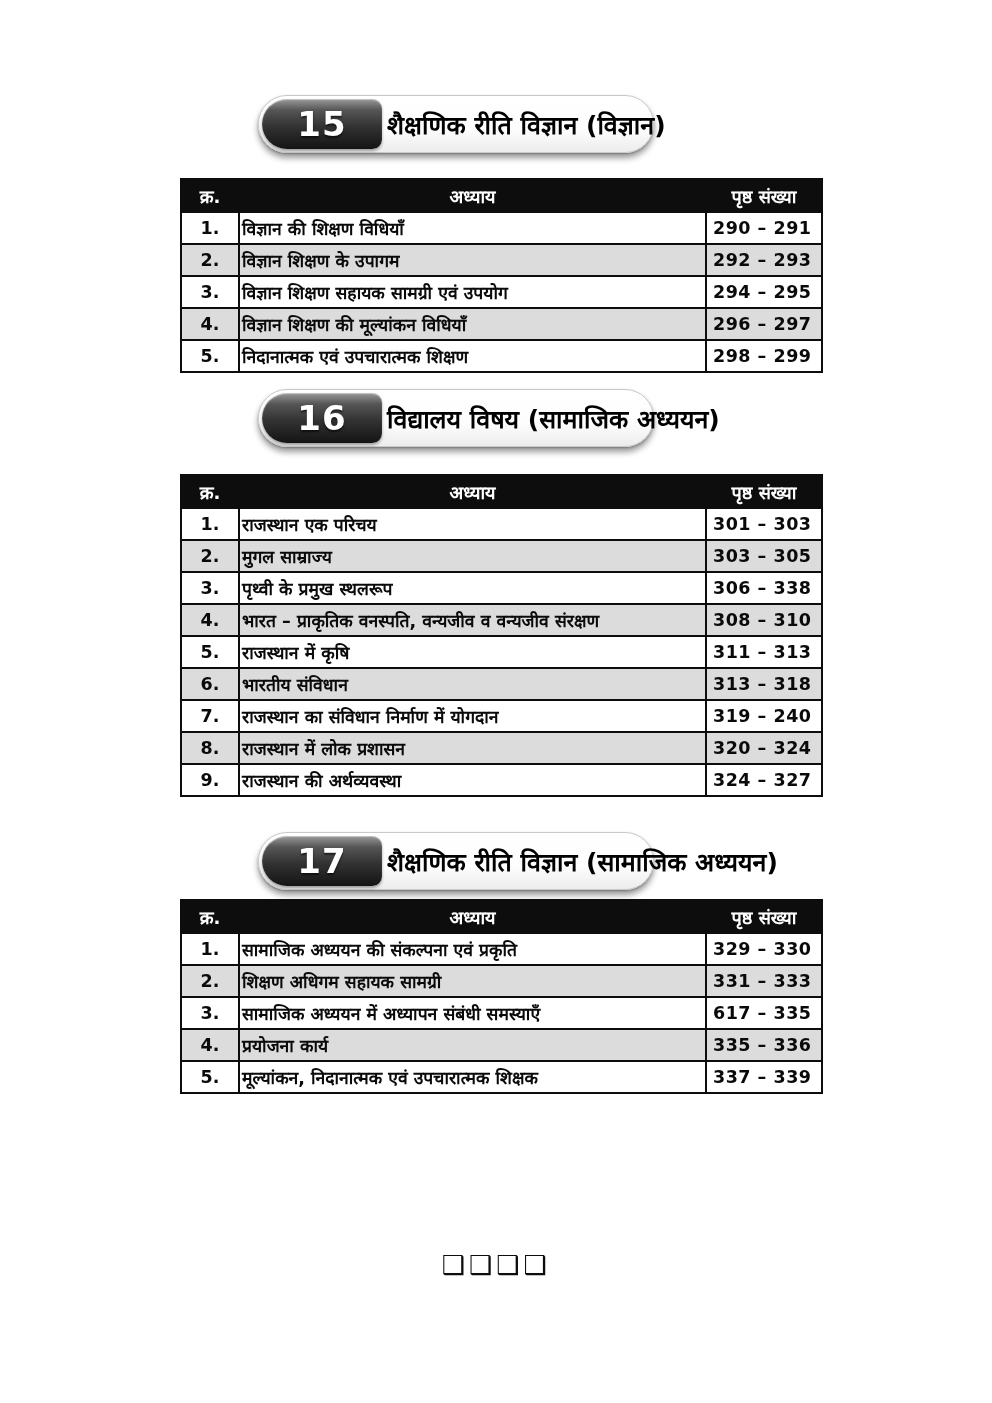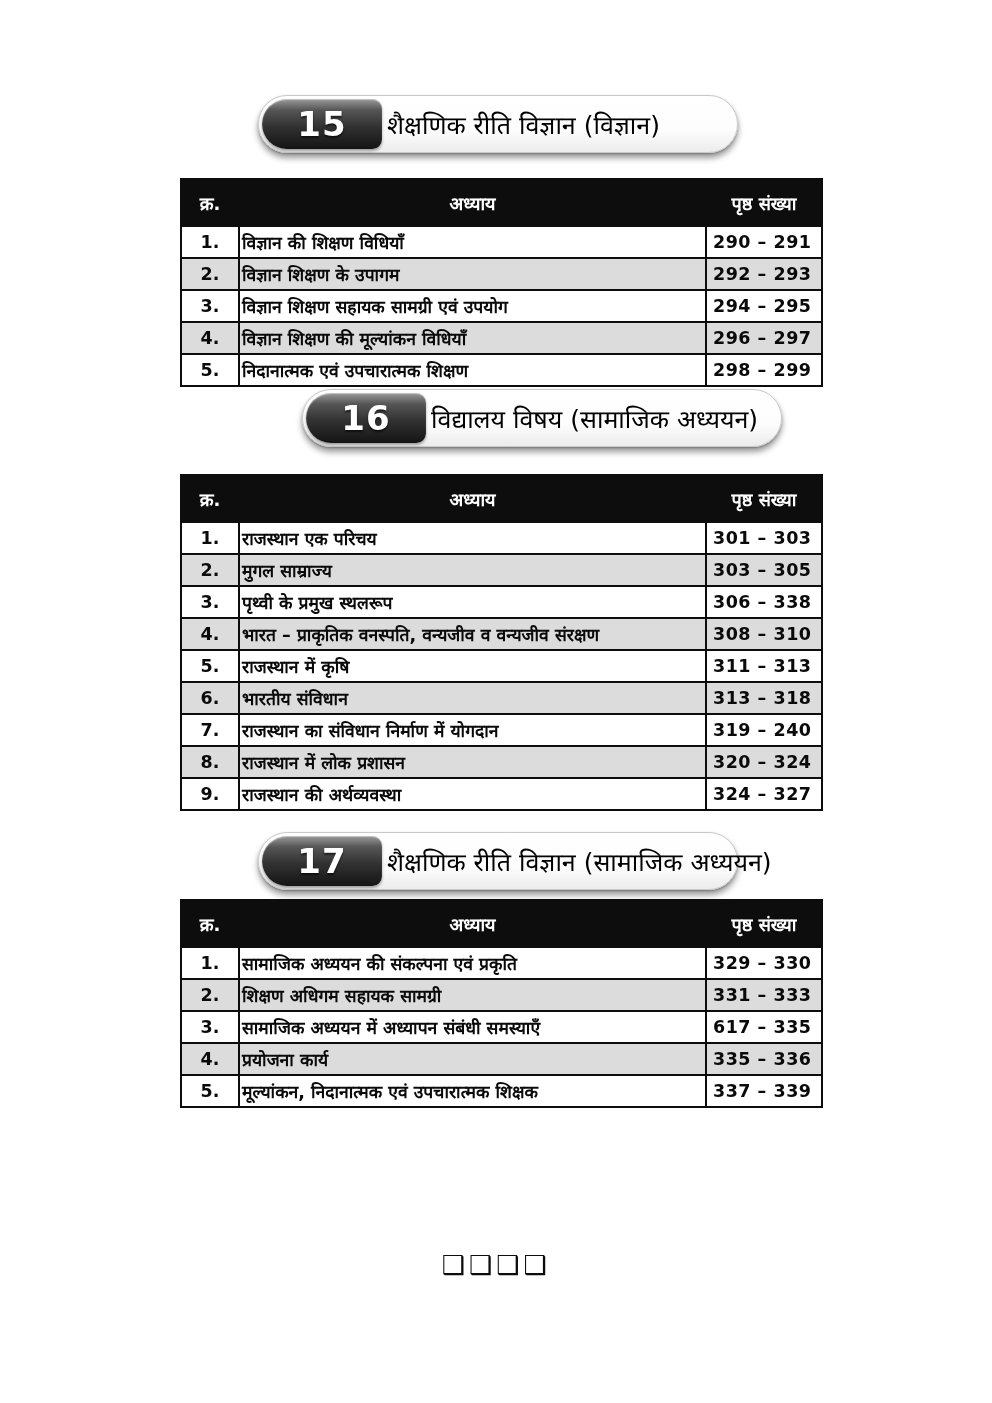--- a/index.html
+++ b/index.html
@@ -14,21 +14,21 @@
     position: relative;
     width: 992px; height: 1403px;
     background: #ffffff;
     overflow: hidden;
   }
 
   
   .chapter-badge {
     position: absolute;
     left: 258px;
-    width: 480px;
+    width: 396px;
     height: 58px;
     background: linear-gradient(180deg, #ffffff 0%, #fdfdfd 60%, #ececec 100%);
     border: 1px solid #c9c9c9;
     border-radius: 29px;
     box-shadow: 0 5px 6px rgba(0,0,0,0.40), 0 1px 2px rgba(0,0,0,0.25);
     display: flex;
     align-items: center;
   }
   .chapter-number-pill {
     position: absolute;
@@ -46,21 +46,21 @@
     font-size: 34px;
     font-weight: bold;
     letter-spacing: 1px;
     text-shadow: 0 2px 2px rgba(0,0,0,0.6);
   }
   .chapter-title {
     position: absolute;
     left: 128px; right: 8px;
     text-align: left;
     font-size: 25px;
-    font-weight: normal;
+    font-weight: bold;
     color: #000;
     white-space: nowrap;
   }
 
   
   table.toc {
     position: absolute;
     left: 180px;
     width: 641px;
     border-collapse: collapse;
@@ -72,35 +72,35 @@
   table.toc col.c-pg   { width: 116px; }
   table.toc th, table.toc td {
     border: 2px solid #0d0d0d;
     padding: 0 6px;
     overflow: hidden;
     white-space: nowrap;
   }
   table.toc thead th {
     background: #0d0d0d;
     color: #ffffff;
-    height: 47px;
+    height: 33px;
     font-size: 18px;
     text-align: center;
   }
   table.toc tbody tr { height: 32px; background: #ffffff; }
   table.toc tbody tr.alt { background: #dcdcdc; }
   table.toc td { font-size: 17.5px; color: #0a0a0a; }
   table.toc td.sn { text-align: center; }
   table.toc td.ch { text-align: left; padding-left: 2px; }
   table.toc td.pg { text-align: left; letter-spacing: 0.5px; }
 
   
   #badge-15 { top: 95px; }
   #table-15 { top: 178px; }
-  #badge-16 { top: 389px; margin-left: 44px; }
+  #badge-16 { top: 389px; }
   #table-16 { top: 474px; }
   #badge-17 { top: 816px; margin-top: 16px; }
   #table-17 { top: 899px; }
 
   
   .footer-ornament {
     position: absolute;
     top: 1250px;
     left: 0; right: 0;
     text-align: center;

